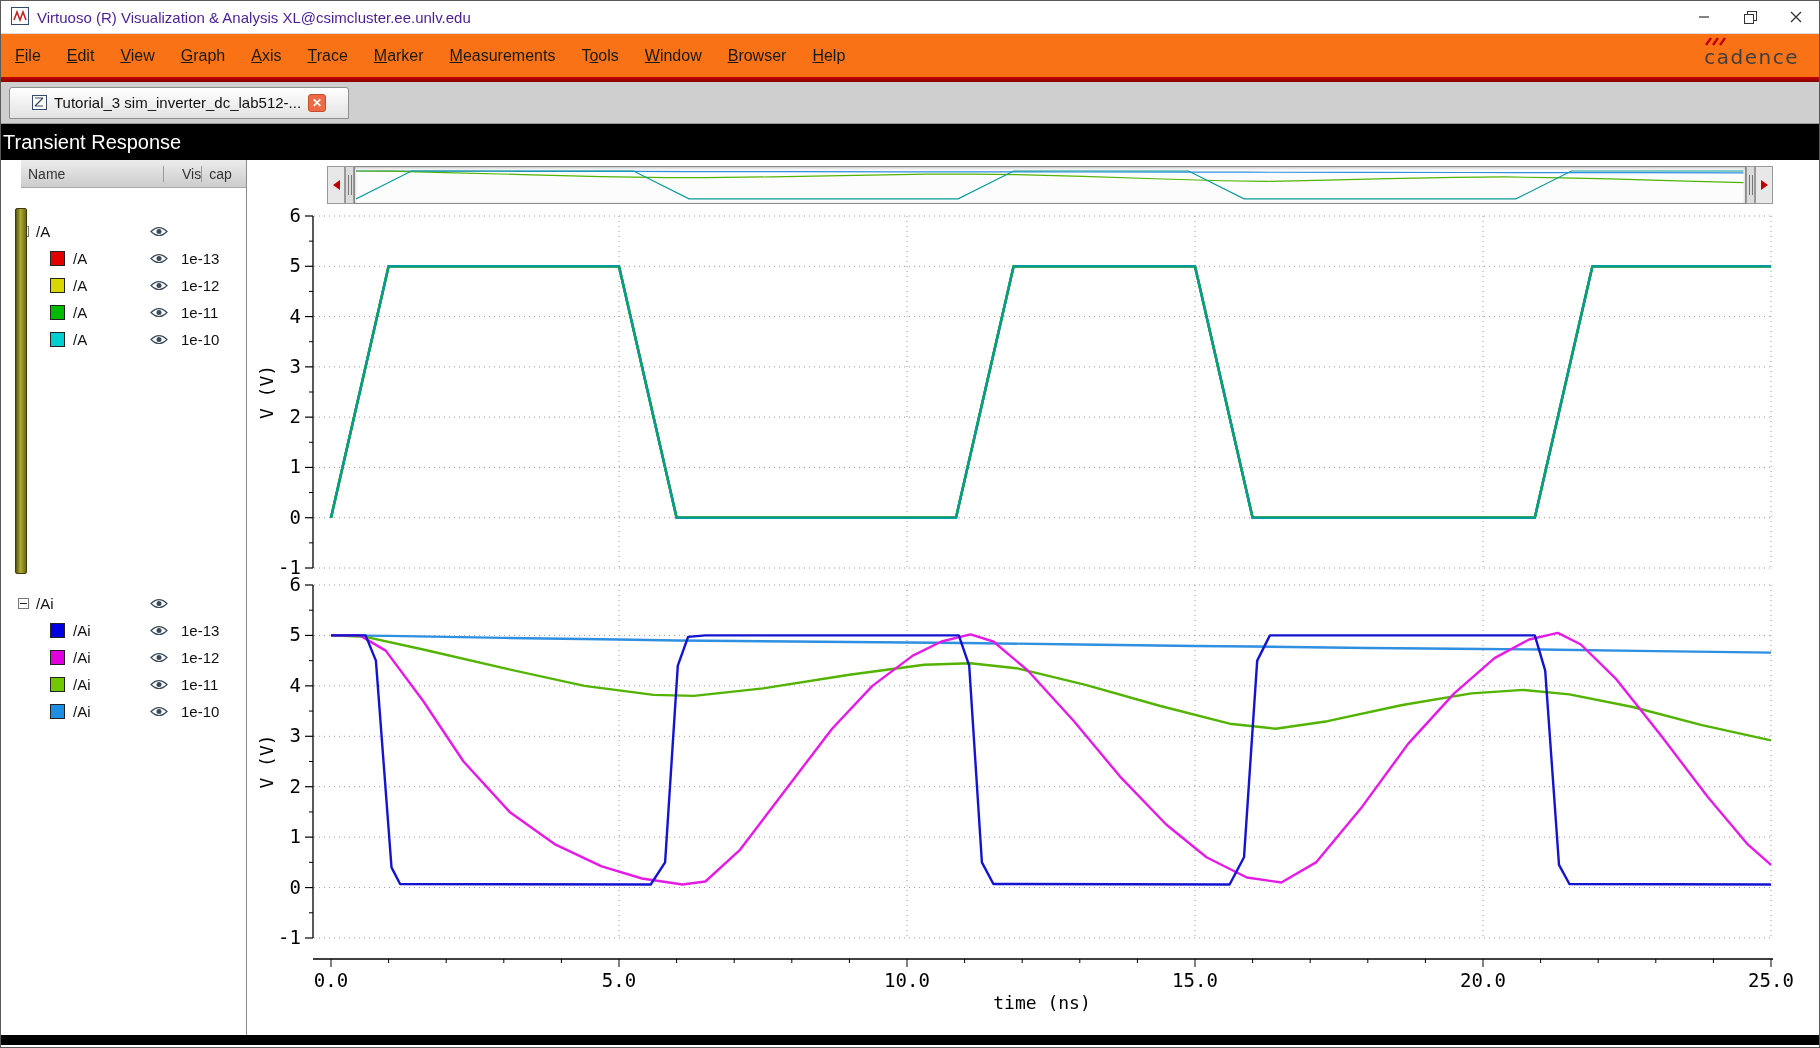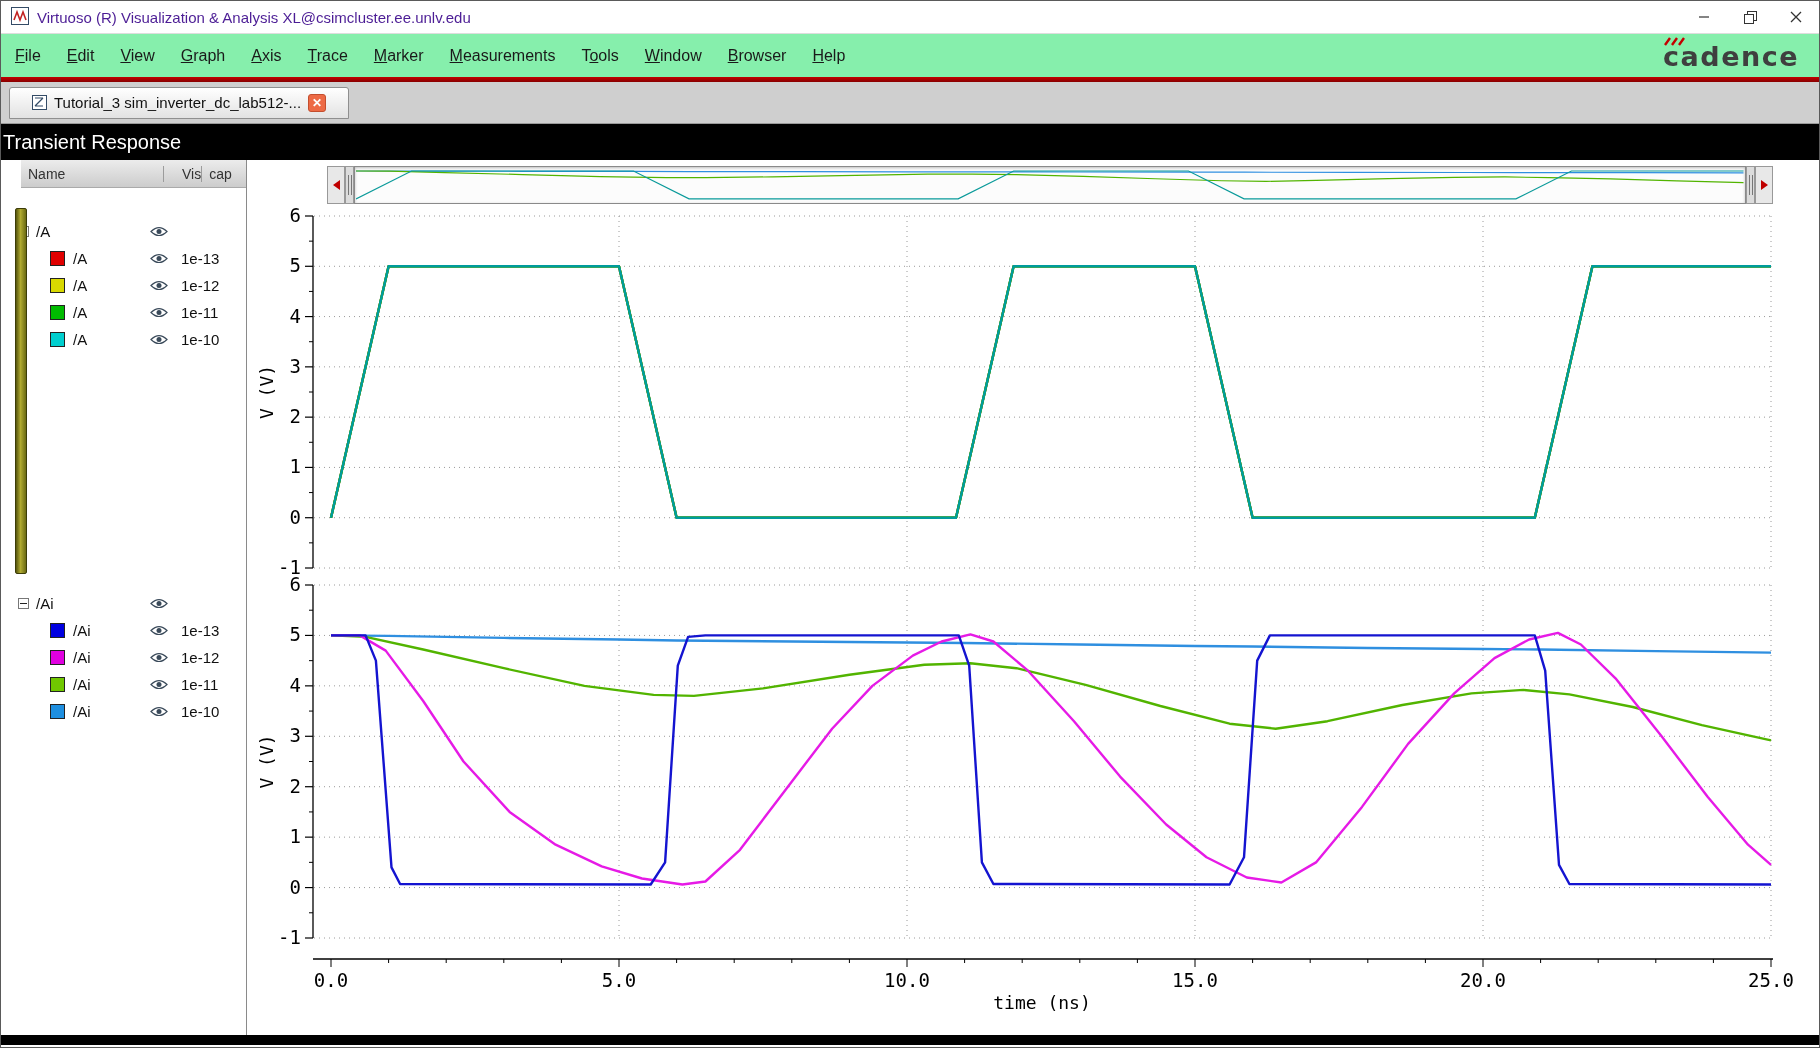--- a/index.html
+++ b/index.html
@@ -7,27 +7,27 @@
   .window{ width:1820px; height:1048px; background:#fff; position:relative;
            border:1px solid #5a5a5a; overflow:hidden; }
 
   
   .titlebar{ height:32px; display:flex; align-items:center; padding-left:10px;
              gap:8px; background:#fff; font-size:15px; color:#4c1d95; }
   .win-btns{ margin-left:auto; display:flex; }
   .win-btn{ width:46px; height:36px; display:flex; align-items:center; justify-content:center; }
 
   
-  .menubar{ height:44px; background:#86efac; display:flex; align-items:center;
+  .menubar{ height:44px; background:#f97316; display:flex; align-items:center;
             padding-left:14px; position:relative; border-top:1px solid #ddd; }
   .menu-items{ display:flex; gap:26px; font-size:16px; color:#1a1a1a; }
   .menu-item{ cursor:default; }
   .menu-item .u{ text-decoration:underline; }
   .brand{ position:absolute; right:20px; top:3px; display:flex; flex-direction:column; align-items:flex-start; }
-  .brand-text{ font-family:"DejaVu Sans",sans-serif; font-weight:bold; font-size:27px;
+  .brand-text{ font-family:"DejaVu Sans",sans-serif; font-weight:normal; font-size:20px;
                color:#3f3f3f; letter-spacing:1.5px; line-height:22px; }
   .redline{ height:5px; background:linear-gradient(to bottom,#c40000,#870000); }
 
   
   .tabbar{ height:42px; background:#cfcfcf; display:flex; align-items:center;
            padding:4px 0 4px 8px; border-bottom:1px solid #9a9a9a; }
   .tab{ height:32px; display:flex; align-items:center; gap:7px;
         background:linear-gradient(#ffffff,#e2e2e2); border:1px solid #8f8f8f;
         border-radius:3px 3px 0 0; padding:0 22px; font-size:15px; color:#111; }
   .tab-close{ width:18px; height:18px; background:#ed6a45; border:1px solid #c34e2e;

